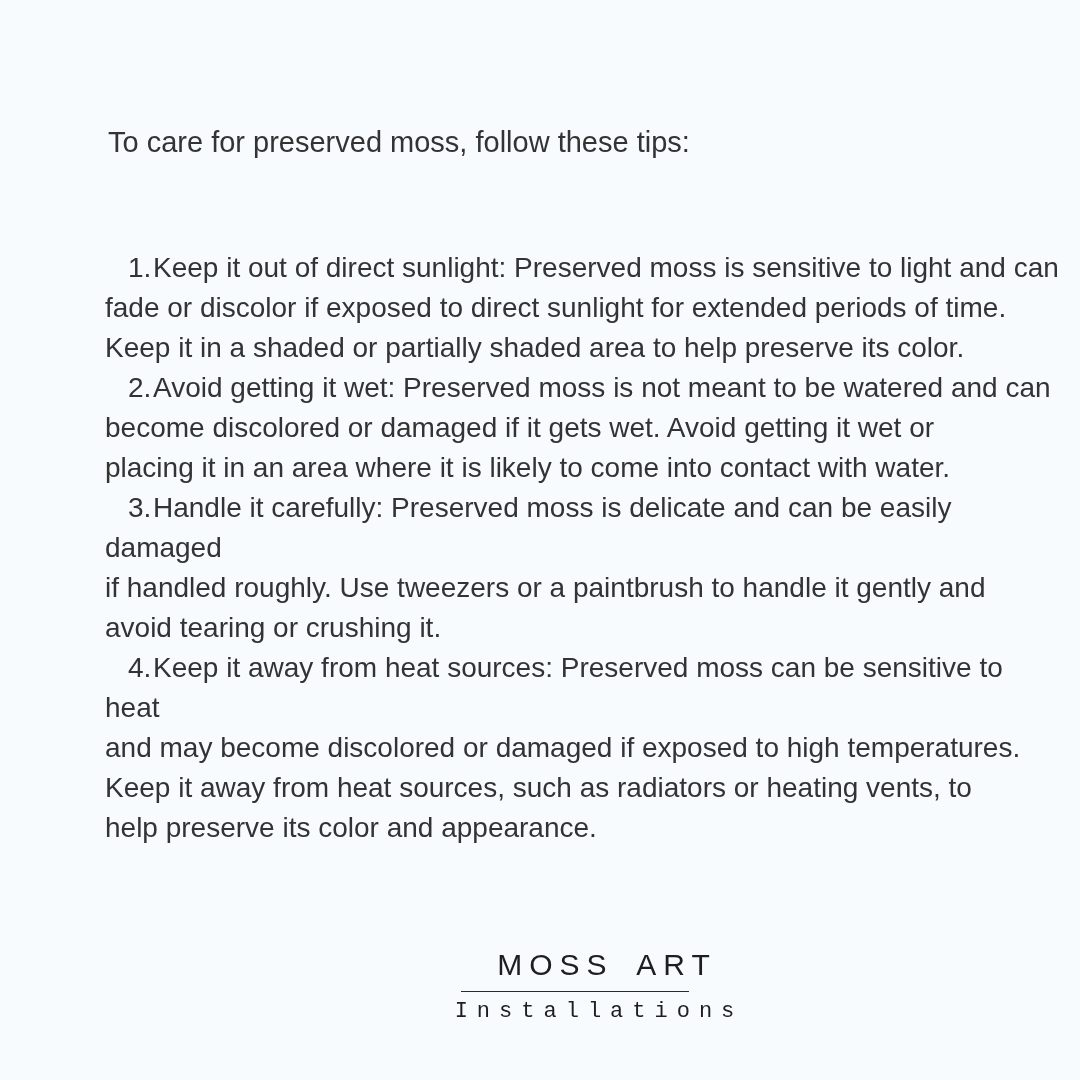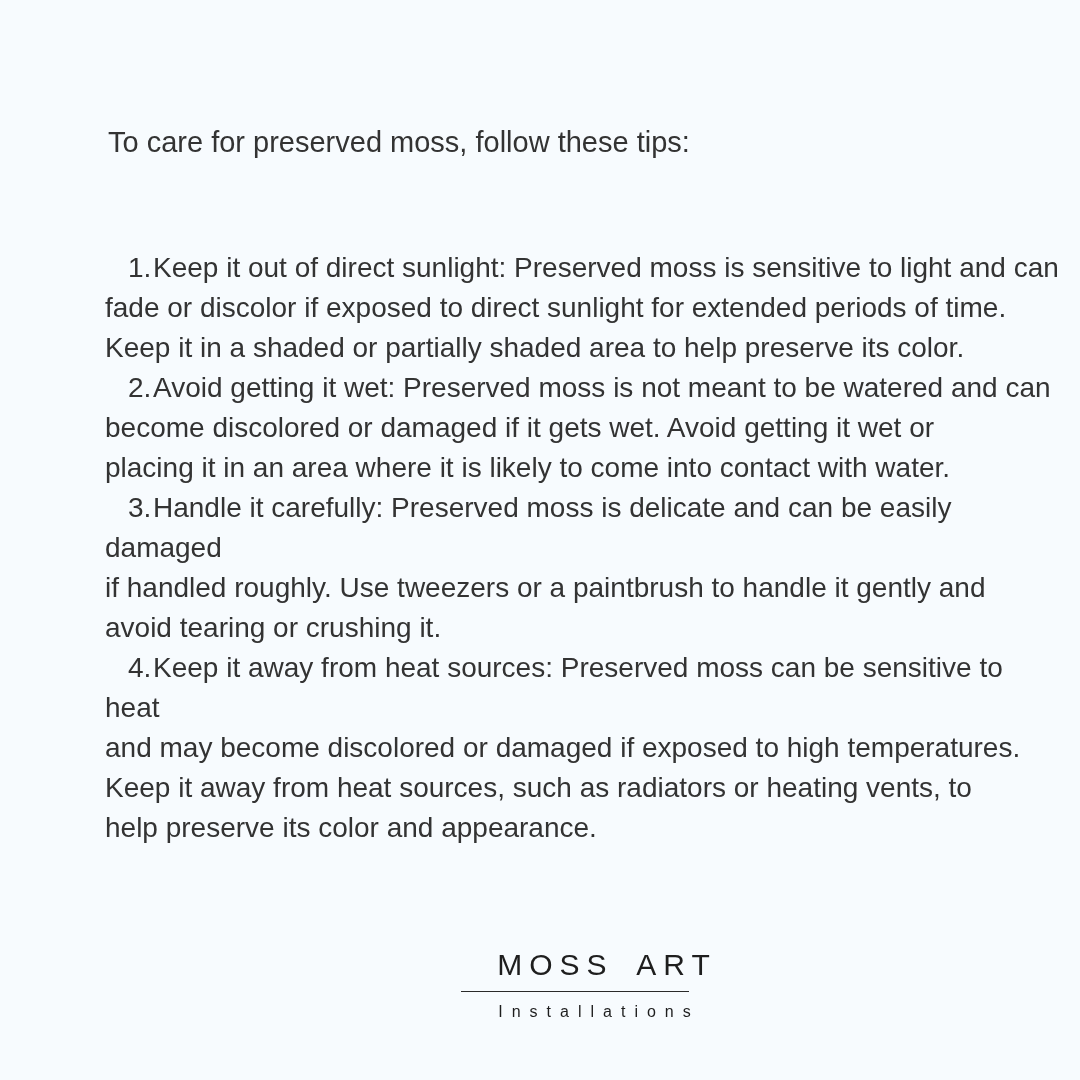--- a/index.html
+++ b/index.html
@@ -67,25 +67,26 @@
     margin-left: 16px;
   }
   .logo-rule {
     width: 228px;
     height: 0;
     border-top: 1.5px solid #2a2a2a;
     margin: 11px auto 9px auto;
   }
   .logo-subtitle {
     display: inline-block;
-    font-size: 16px;
+    font-size: 22px;
     line-height: 22px;
     letter-spacing: 9px;
     font-weight: 400;
     color: var(--logo);
+    font-family: Liberation Mono, monospace;
   }
 </style>
 </head>
 <body>
 
 <div class="page">
 
   <h1 class="heading">To care for preserved moss, follow these tips:</h1>
 
   <ol class="tips">

